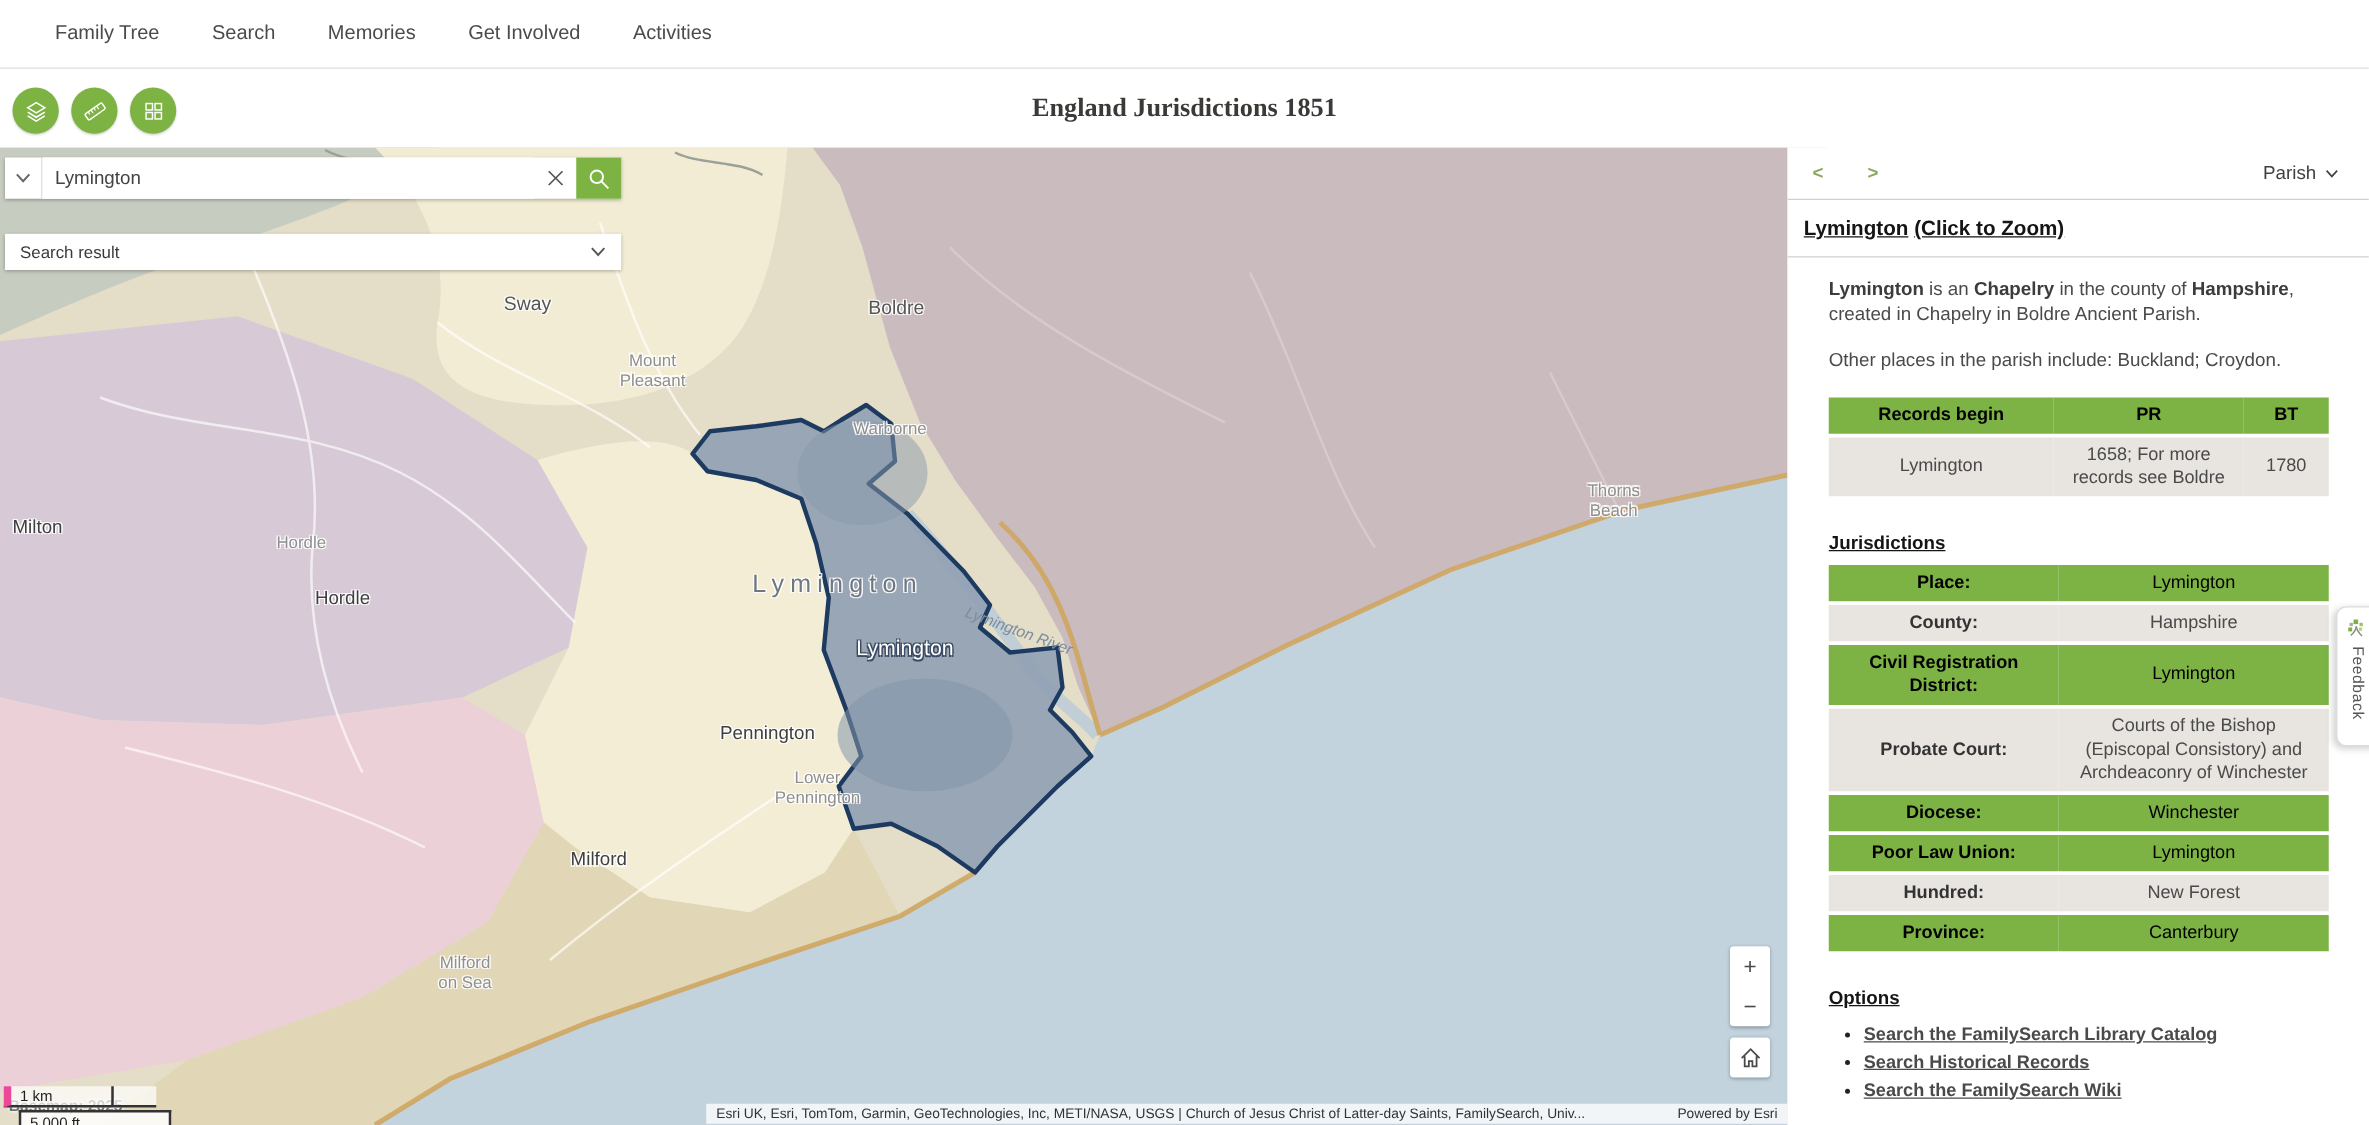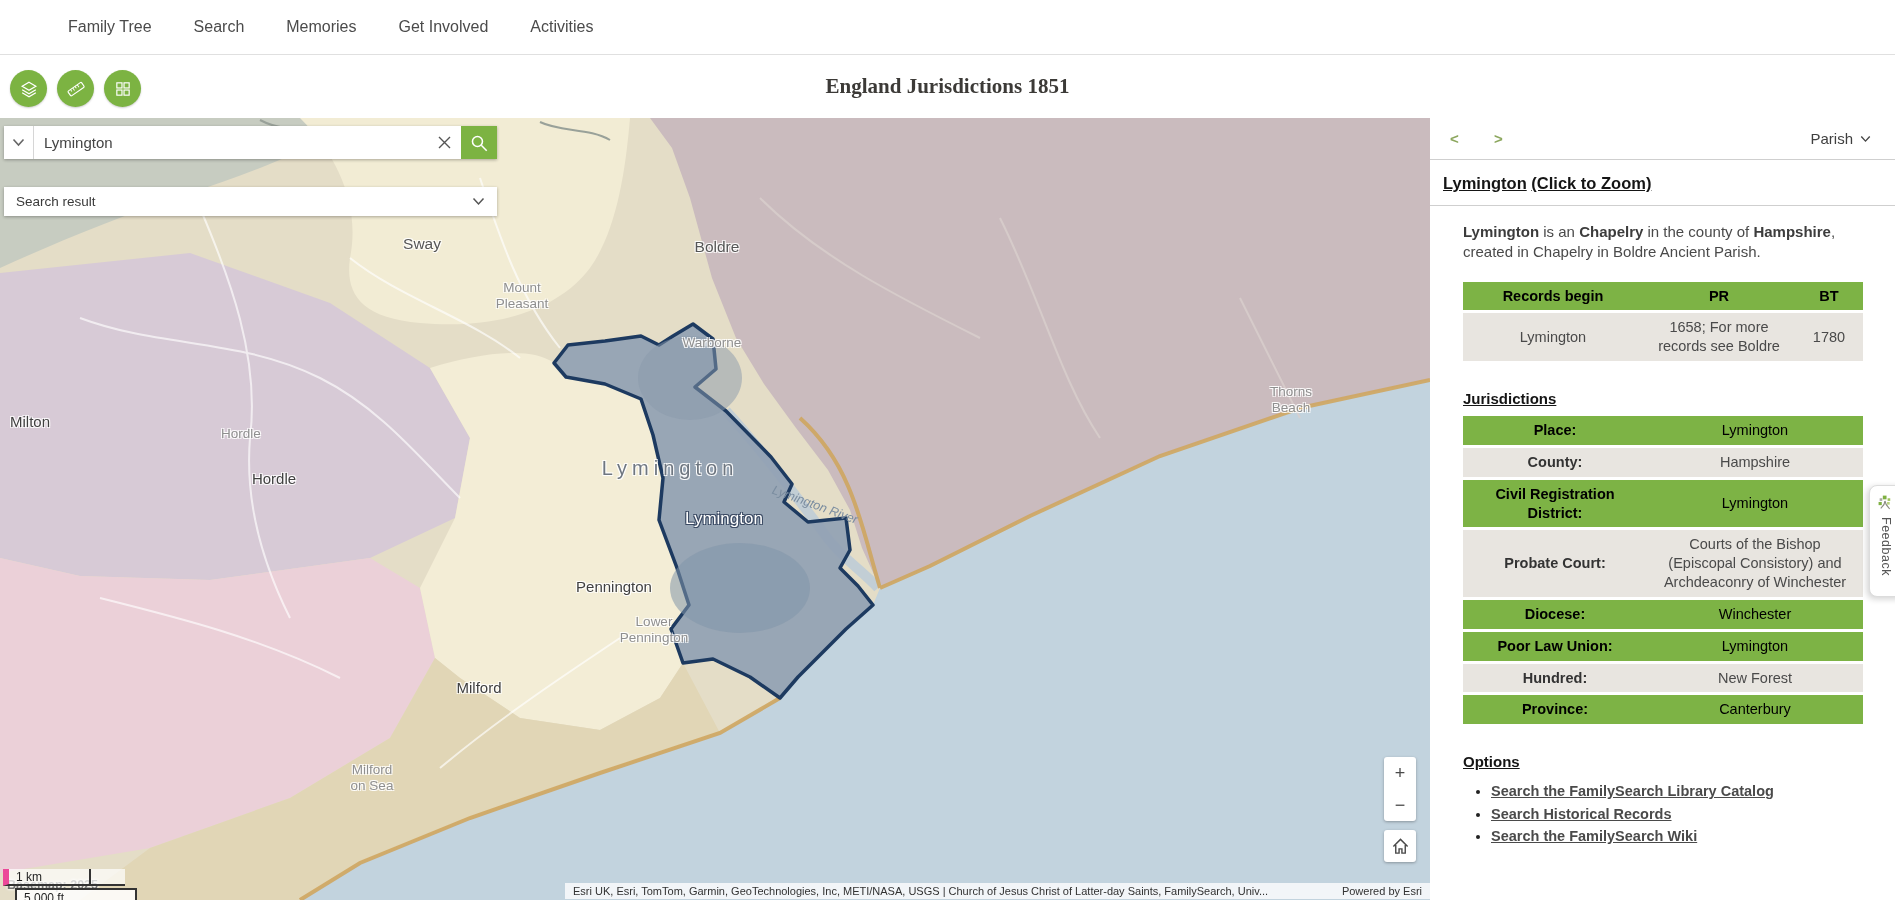--- a/index.html
+++ b/index.html
@@ -4,21 +4,21 @@
 <style>
   * { box-sizing: border-box; }
   html,body { width:1895px; height:900px; margin:0; overflow:hidden;
     font-family:"Liberation Sans", sans-serif; background:#fff; }
 
   
   .header { position:absolute; left:0; top:0; width:1895px; height:55px;
     background:#fff; border-bottom:1px solid #e0e0e0; display:flex; align-items:center; z-index:6; }
   .logo { display:flex; align-items:center; margin-left:30px; cursor:pointer; }
   .logo-text { font-family:"Liberation Serif", serif; font-weight:bold; font-size:24px; color:#84ae44; margin-left:6px; }
-  .nav { display:flex; margin-left:68px; gap:42px; }
+  .nav { display:flex; margin-left:44px; gap:42px; }
   .nav-item { font-size:16px; color:#4b4b4b; cursor:pointer; }
 
   
   .page-title { position:absolute; top:74px; left:0; width:1895px; text-align:center;
     font-family:"Liberation Serif", serif; font-weight:bold; font-size:21px; color:#3c3a37; z-index:6; }
   .tool-btns { position:absolute; left:10px; top:70px; display:flex; gap:10px; z-index:6; }
   .circle-btn { width:37px; height:37px; border-radius:50%; background:#7cb342; display:flex;
     align-items:center; justify-content:center; cursor:pointer; box-shadow:0 1px 2px rgba(0,0,0,.2); }
 
   
@@ -278,20 +278,21 @@
     </span>
   </div>
   <hr>
   <div class="panel-title">
     <a>Lymington</a>
     <a>(Click to Zoom)</a>
   </div>
   <hr>
   <div class="panel-body">
     <p class="desc"><b>Lymington</b><span> is an </span><b>Chapelry</b><span> in the county of </span><b>Hampshire</b><span>, created in Chapelry in Boldre Ancient Parish.</span></p>
+    <p class="desc">Other places in the parish include: Buckland; Croydon.</p>
 
     <table class="jur-table">
       <colgroup>
           <col style="width:45%">
           <col style="width:38%">
           <col style="width:17%">
         </colgroup>
       <tbody>
           <tr class="row-green">
         <th>Records begin</th>

